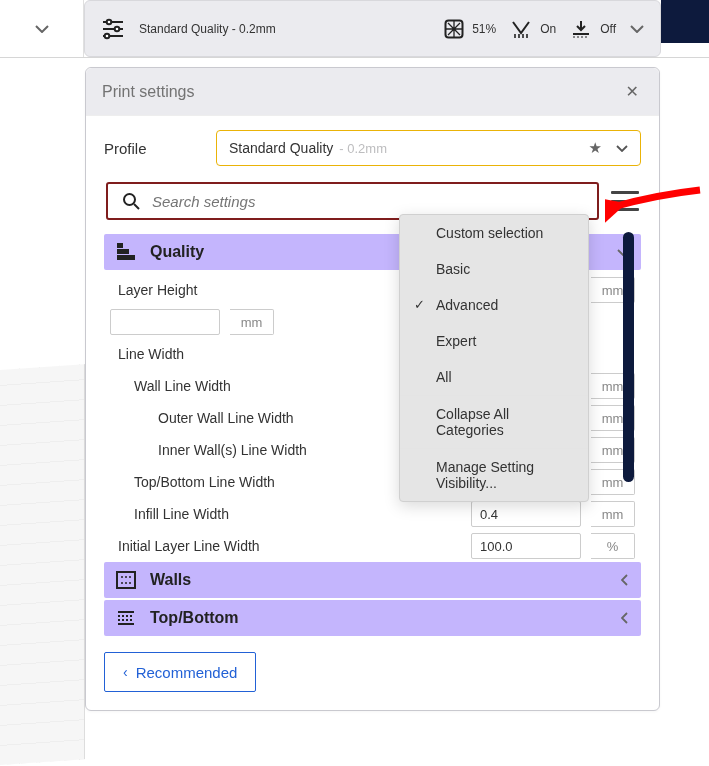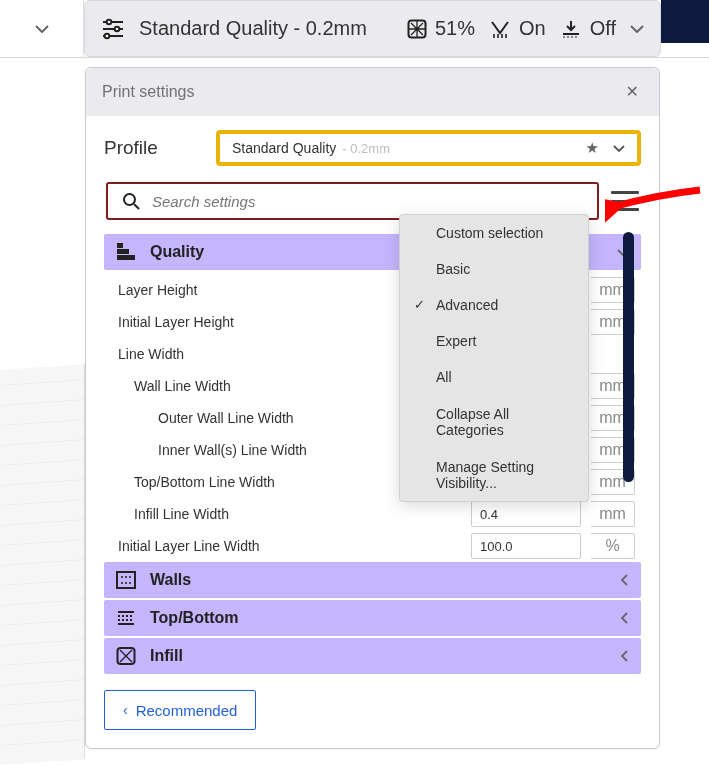--- a/index.html
+++ b/index.html
@@ -3,51 +3,51 @@
 <meta charset="utf-8">
 <style>
 * { box-sizing: border-box; margin: 0; padding: 0; font-family: -apple-system, BlinkMacSystemFont, "Segoe UI", Arial, sans-serif; }
 body { background: #fff; width: 709px; height: 766px; position: relative; overflow: hidden; }
 .topbar { position: absolute; left: 0; right: 0; top: 0; height: 57px; display: flex; align-items: center; }
 .topbar .dropdown-caret { width: 84px; height: 57px; display: flex; align-items: center; justify-content: center; border-right: 1px solid #e0e0e0; }
 .grey-panel { position: absolute; left: 84px; top: 0; right: 48px; height: 57px; background: #ebebef; border: 1px solid #d8d8dc; border-radius: 6px; display: flex; align-items: center; padding: 0 16px; gap: 14px; }
 .navy-block { position: absolute; right: 0; top: 0; width: 48px; height: 43px; background: #0d1a3d; }
 .sep-line { position: absolute; left: 0; right: 0; top: 57px; border-top: 1px solid #d6d6d6; }
 .icon-sliders, .icon-infill, .icon-support, .icon-adhesion { display: inline-flex; }
-.topbar-text { font-size: 20px; color: #333; }
+.topbar-text { font-size: 12px; color: #333; }
 .topbar-group { display: flex; align-items: center; gap: 8px; }
 .build-plate { position: absolute; left: 0; top: 370px; width: 85px; height: 395px; background: repeating-linear-gradient(0deg, #f6f6f6 0 19px, #eee 19px 20px), repeating-linear-gradient(90deg, transparent 0 19px, #e1e1e1 19px 20px); border-right: 1px solid #ddd; transform: skewY(-4deg); transform-origin: top left; }
 .panel { position: absolute; left: 85px; top: 67px; width: 575px; background: #fff; border: 1px solid #c9c9cf; border-radius: 6px; box-shadow: 0 1px 3px rgba(0,0,0,0.04); }
 .panel-header { display: flex; align-items: center; justify-content: space-between; padding: 10px 16px; background: #ebebef; border-radius: 6px 6px 0 0; border-bottom: 1px solid #eee; }
 .panel-header .title { color: #737373; font-size: 16px; }
 .panel-header .close { color: #666; font-size: 16px; cursor: pointer; padding: 4px; }
 .panel-body { padding: 14px 18px 18px 18px; }
 .profile-row { display: flex; align-items: center; gap: 16px; margin-bottom: 16px; }
-.profile-row .label { font-size: 19px; color: #333; width: 96px; }
-.profile-box { flex: 1; border: 4px solid #eab308; border-radius: 4px; height: 36px; display: flex; align-items: center; padding: 0 12px; gap: 6px; }
+.profile-row .label { font-size: 15px; color: #333; width: 96px; }
+.profile-box { flex: 1; border: 1px solid #eab308; border-radius: 4px; height: 36px; display: flex; align-items: center; padding: 0 12px; gap: 6px; }
 .profile-box .pname { font-size: 14px; color: #333; }
 .profile-box .psuffix { font-size: 13px; color: #bdbdbf; }
 .profile-box .star { margin-left: auto; color: #666; font-size: 15px; }
 .profile-box .caret { color: #555; font-size: 12px; margin-left: 8px; }
 .search-row { display: flex; align-items: center; gap: 12px; margin-bottom: 14px; padding: 0 2px; }
 .search-box { flex: 1; border: 2px solid #7f1d1d; border-radius: 3px; height: 38px; display: flex; align-items: center; padding: 0 14px; gap: 12px; }
 .search-box input { border: none; outline: none; font-size: 15px; font-style: italic; color: #888; width: 100%; }
 .hamburger { width: 28px; height: 20px; display: flex; flex-direction: column; justify-content: space-between; cursor: pointer; }
 .hamburger span { height: 3px; background: #444; border-radius: 1px; }
 .cat-header { background: #c4b5fd; height: 36px; display: flex; align-items: center; padding: 0 12px; gap: 14px; border-radius: 2px; margin-bottom: 4px; }
 .cat-header.collapsed { margin-bottom: 2px; }
 .cat-header .name { font-weight: 700; font-size: 16px; color: #222; }
 .cat-header .chev { margin-left: auto; color: #666; font-size: 14px; }
 .setting-row { display: flex; align-items: center; height: 32px; padding: 0 6px; gap: 12px; font-size: 14px; color: #333; }
 .setting-row .label { flex: 1; }
 .setting-row.i1 .label { padding-left: 8px; }
 .setting-row.i2 .label { padding-left: 24px; }
 .setting-row.i3 .label { padding-left: 48px; }
 .val-box { width: 110px; height: 26px; border: 1px solid #ccc; border-radius: 2px; display: flex; align-items: center; padding: 0 8px; font-size: 13px; color: #333; }
-.unit-box { width: 44px; height: 26px; border: 1px solid #ccc; border-left: none; border-radius: 0 2px 2px 0; display: flex; align-items: center; justify-content: center; font-size: 16px; color: #888; margin-left: -2px; }
+.unit-box { width: 44px; height: 26px; border: 1px solid #ccc; border-left: none; border-radius: 0 2px 2px 0; display: flex; align-items: center; justify-content: center; font-size: 13px; color: #888; margin-left: -2px; }
 .recommended-btn { margin-top: 14px; border: 1px solid #2261d6; color: #2261d6; background: #fff; height: 40px; padding: 0 18px; display: inline-flex; align-items: center; gap: 8px; font-size: 15px; cursor: pointer; border-radius: 2px; }
 .recommended-btn .chev { font-size: 14px; }
 .visibility-menu { position: absolute; left: 399px; top: 214px; width: 190px; background: #e5e5e5; border: 1px solid #d0d0d0; border-radius: 4px; box-shadow: 0 4px 16px rgba(0,0,0,.15); z-index: 30; font-size: 14px; color: #333; }
 .visibility-menu .item { padding: 10px 16px 10px 36px; cursor: pointer; position: relative; }
 .visibility-menu .item.checked::before { content: "✓"; position: absolute; left: 14px; color: #333; font-size: 13px; }
 .visibility-menu .divider { border-top: 1px solid #e4e4e4; }
 .arrow-anno { position: absolute; left: 605px; top: 185px; z-index: 50; pointer-events: none; }
 .scrollbar-pill { position: absolute; left: 623px; top: 232px; width: 11px; height: 250px; background: #0d1a3d; border-radius: 6px; }
 svg { display: block; }
 </style>
@@ -172,21 +172,20 @@
       </span>
     </div>
 
     <div id="quality-settings">
         <div class="setting-row i1">
           <span class="label">Layer Height</span>
           <div class="val-box"></div>
           <div class="unit-box">mm</div>
         </div>
         <div class="setting-row i1">
-          <span class="label">Initial Layer Height</span>
           <div class="val-box"></div>
           <div class="unit-box">mm</div>
         </div>
         <div class="setting-row i1">
           <span class="label">Line Width</span>
         </div>
         <div class="setting-row i2">
           <span class="label">Wall Line Width</span>
           <div class="val-box"></div>
           <div class="unit-box">mm</div>
@@ -247,34 +246,20 @@
               <line x1="2" y1="15" x2="18" y2="15" stroke="#222" stroke-width="2"></line>
             </svg>
           </span>
           <span class="name">Top/Bottom</span>
           <span class="chev">
             <svg width="8" height="12" viewBox="0 0 8 12">
               <path d="M6 1 L1 6 L6 11" stroke="#666" stroke-width="1.8" fill="none"></path>
             </svg>
           </span>
         </div>
-        <div class="cat-header collapsed">
-          <span>
-            <svg width="20" height="18" viewBox="0 0 20 18">
-              <rect x="1.5" y="1" width="17" height="16" rx="3" stroke="#222" stroke-width="2" fill="none"></rect>
-              <path d="M4 3 L16 15 M16 3 L4 15" stroke="#222" stroke-width="1.4"></path>
-            </svg>
-          </span>
-          <span class="name">Infill</span>
-          <span class="chev">
-            <svg width="8" height="12" viewBox="0 0 8 12">
-              <path d="M6 1 L1 6 L6 11" stroke="#666" stroke-width="1.8" fill="none"></path>
-            </svg>
-          </span>
-        </div>
       </div>
 
     <button class="recommended-btn">
       <span class="chev">‹</span>
       <span>Recommended</span>
     </button>
   </div>
 </div>
 
 <div class="scrollbar-pill"></div>

